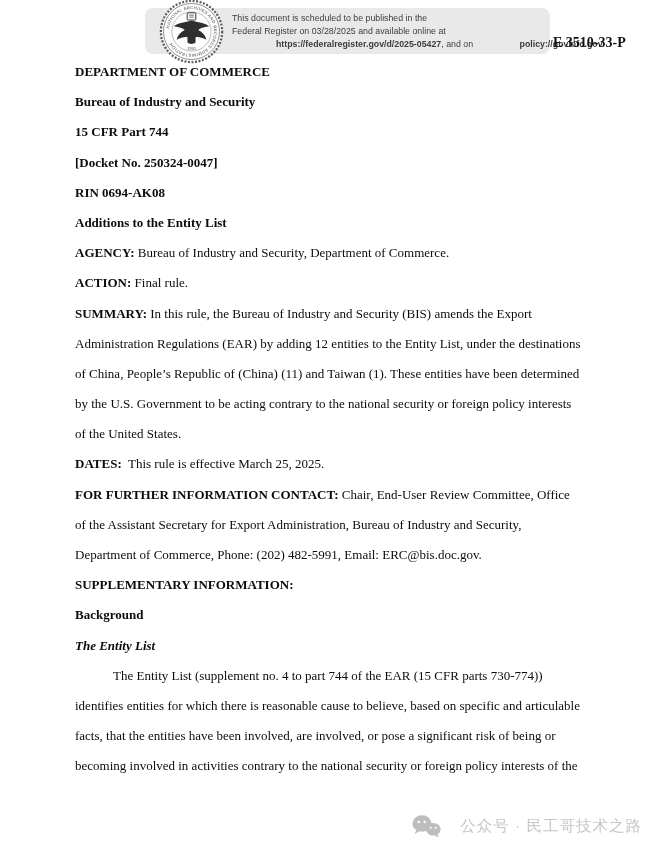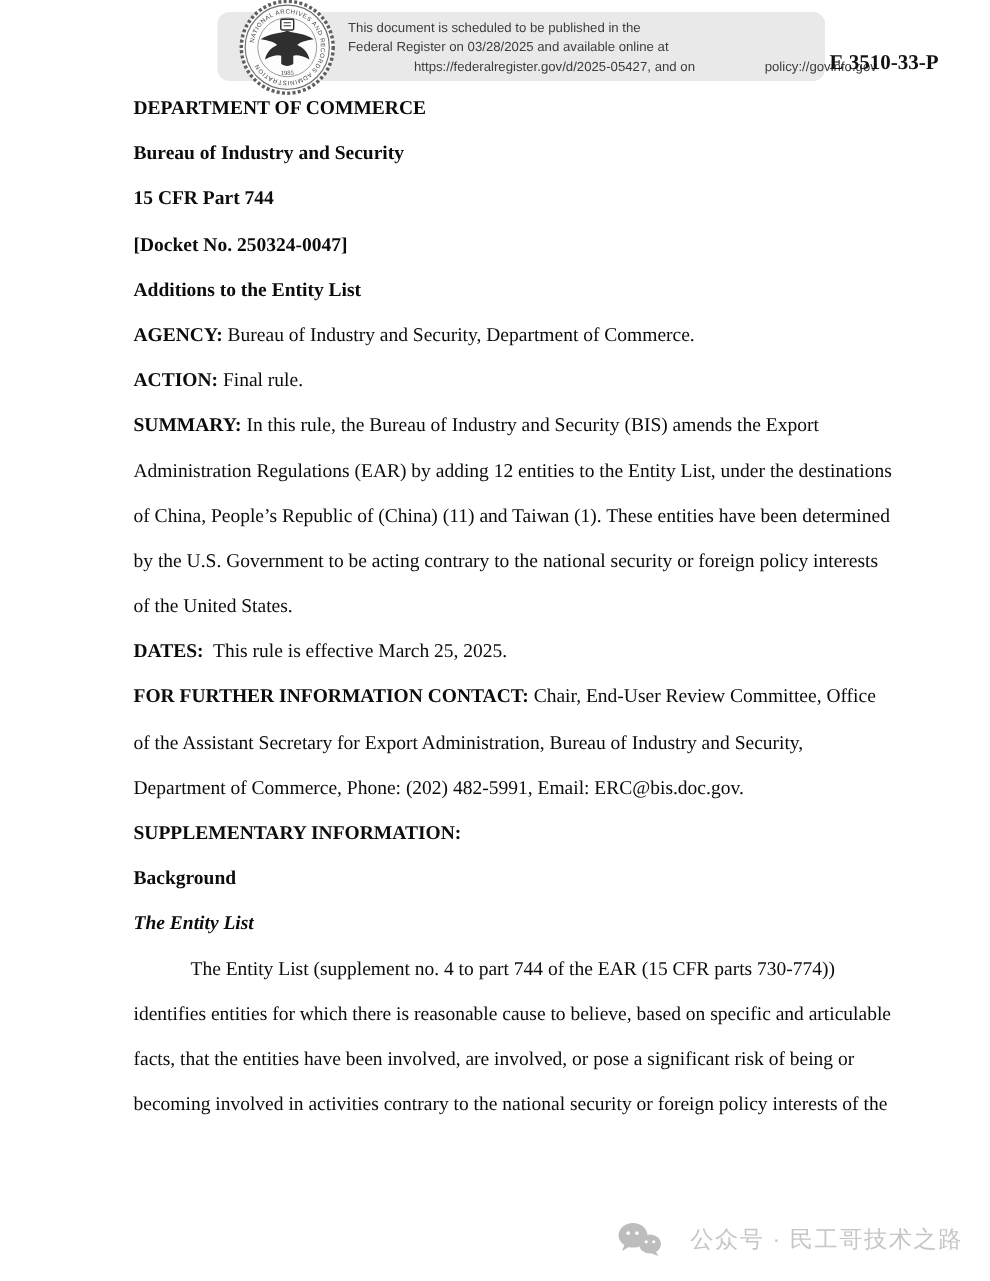--- a/index.html
+++ b/index.html
@@ -18,40 +18,40 @@
     background:#e9e9e9;
     border-radius:8px;
     box-sizing:border-box;
     padding:4px 0 0 87px;
     font-family:"Liberation Sans", sans-serif;
     font-size:8.8px;
     line-height:13px;
     color:#3d3d3d;
     white-space:nowrap;
   }
-  .banner-box a{color:#3d3d3d;font-weight:normal;text-decoration:none;cursor:pointer;padding-left:44px;}
+  .banner-box a{color:#3d3d3d;font-weight:bold;text-decoration:none;cursor:pointer;padding-left:44px;}
   .seal{
     position:absolute;
     left:158px;top:-2px;
     width:67px;height:67px;
   }
   .billing-code{
     position:absolute;
     left:516px;top:35px;
     font-family:"Liberation Serif", serif;
     font-weight:bold;
     font-size:14px;
     color:#111111;
     white-space:nowrap;
     margin-left:37px;
   }
   
   .doc-body{
     position:absolute;
-    left:89px;top:57px;
+    left:75px;top:57px;
     width:512px;
     font-size:13px;
     color:#0c0c0c;
   }
   .doc-line{
     height:30.2px;
     line-height:30.2px;
     white-space:pre;
   }
   .doc-line.indent{text-indent:38px;}
@@ -110,20 +110,21 @@
   <text x="35" y="54" font-size="4.6" text-anchor="middle" fill="#3f3f3f" font-family="Liberation Serif, serif">1985</text>
 </svg>
 
 <div class="billing-code">E 3510-33-P</div>
 
 <div class="doc-body">
     <div class="doc-line"><span class="b">DEPARTMENT OF COMMERCE</span></div>
     <div class="doc-line"><span class="b">Bureau of Industry and Security</span></div>
     <div class="doc-line"><span class="b">15 CFR Part 744</span></div>
     <div class="doc-line"><span class="b">[Docket No. 250324-0047]</span></div>
+    <div class="doc-line"><span class="b">RIN 0694-AK08</span></div>
     <div class="doc-line"><span class="b">Additions to the Entity List</span></div>
     <div class="doc-line"><span class="b">AGENCY:</span><span> Bureau of Industry and Security, Department of Commerce.</span></div>
     <div class="doc-line"><span class="b">ACTION:</span><span> Final rule.</span></div>
     <div class="doc-line"><span class="b">SUMMARY:</span><span> In this rule, the Bureau of Industry and Security (BIS) amends the Export</span></div>
     <div class="doc-line"><span>Administration Regulations (EAR) by adding 12 entities to the Entity List, under the destinations</span></div>
     <div class="doc-line"><span>of China, People’s Republic of (China) (11) and Taiwan (1). These entities have been determined</span></div>
     <div class="doc-line"><span>by the U.S. Government to be acting contrary to the national security or foreign policy interests</span></div>
     <div class="doc-line"><span>of the United States.</span></div>
     <div class="doc-line"><span class="b">DATES:</span><span>  This rule is effective March 25, 2025.</span></div>
     <div class="doc-line"><span class="b">FOR FURTHER INFORMATION CONTACT:</span><span> Chair, End-User Review Committee, Office</span></div>

